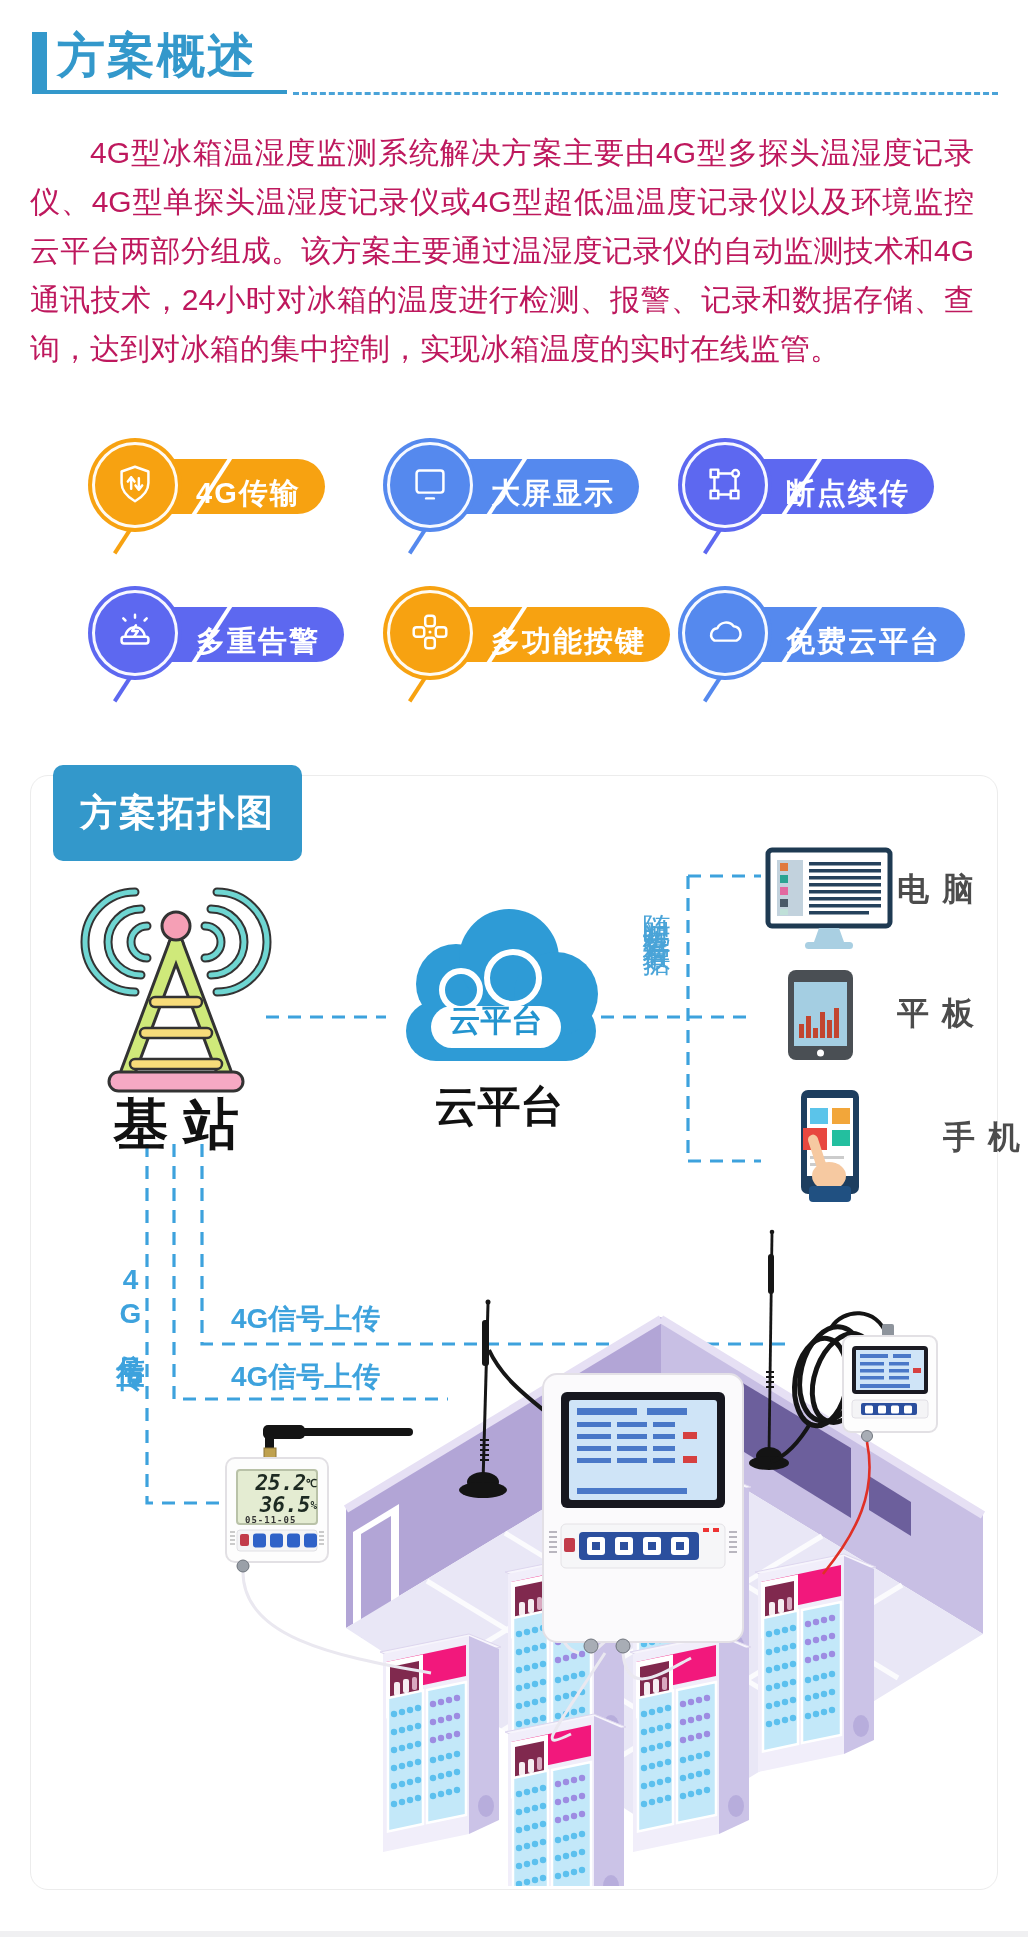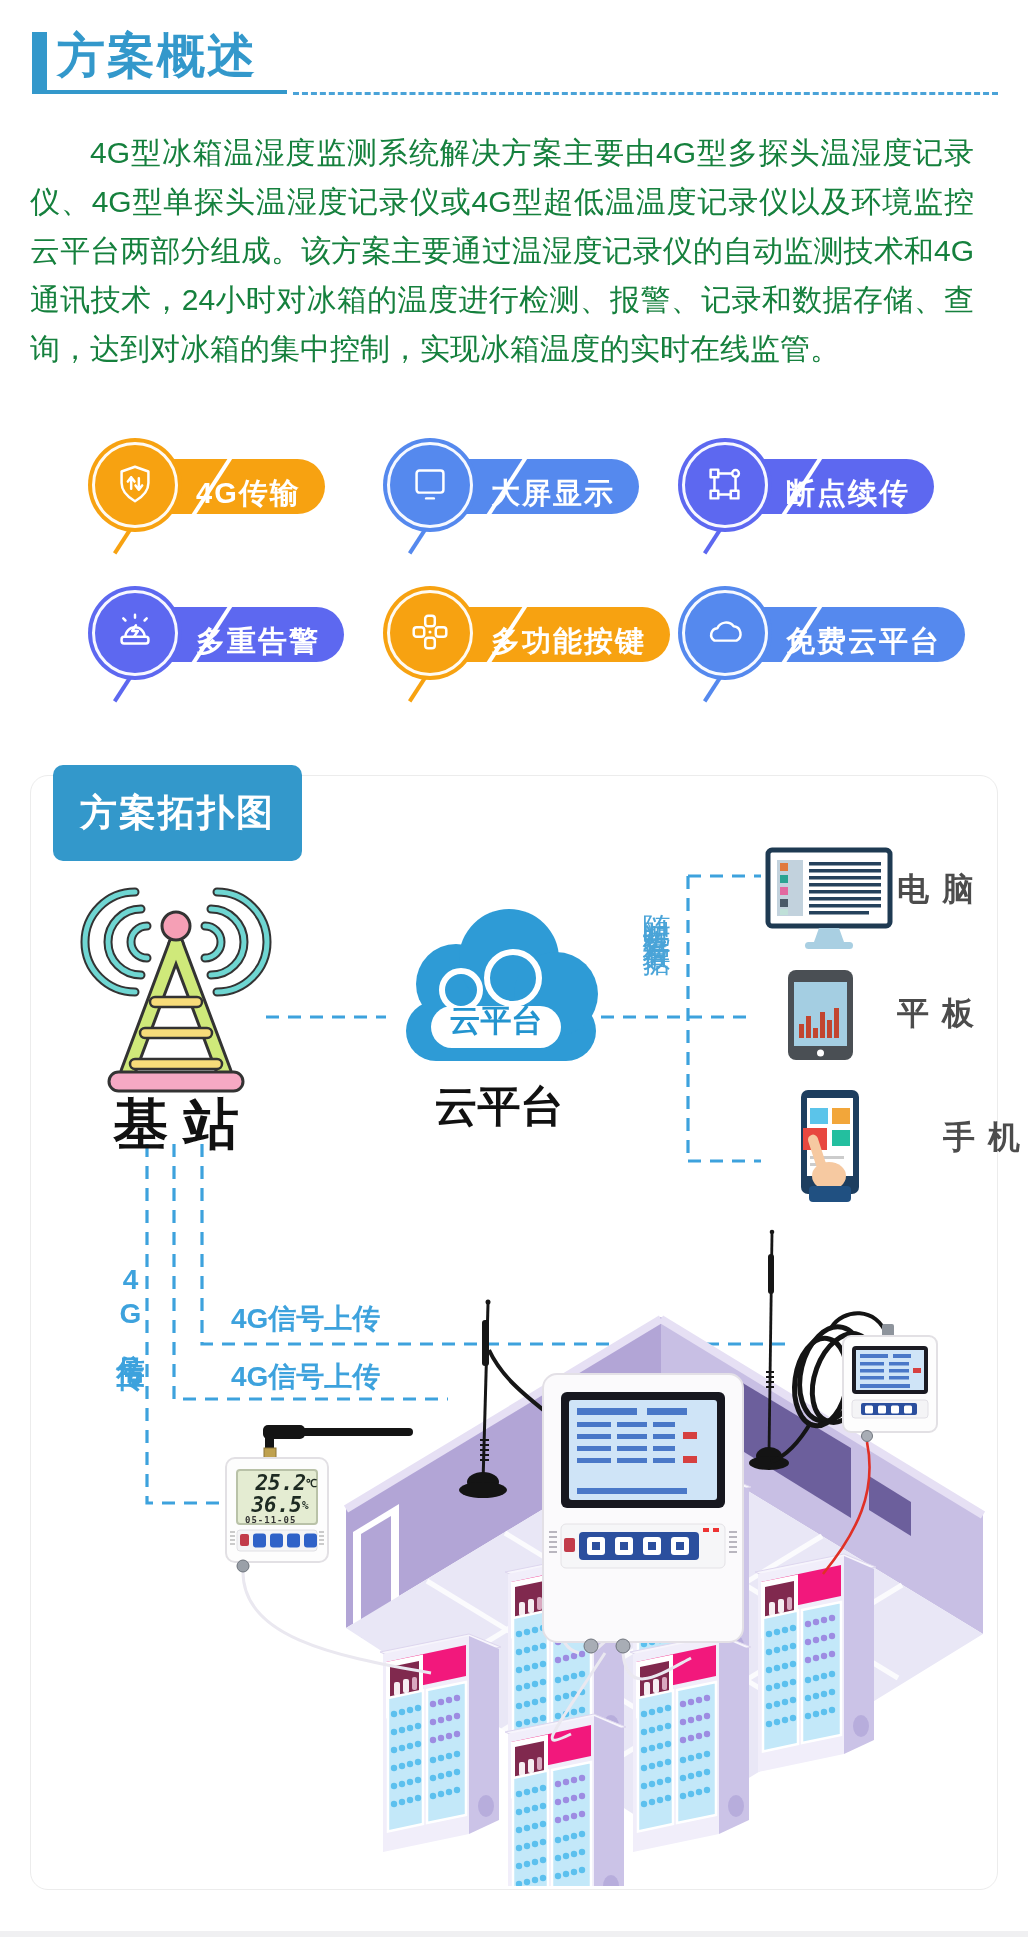--- a/index.html
+++ b/index.html
@@ -6,21 +6,21 @@
   .page{position:relative;width:1028px;height:1937px;background:#fff;overflow:hidden;
         font-family:"Liberation Sans",sans-serif;}
   
   .ov-header{position:absolute;left:30px;top:28px;width:968px;height:76px;}
   .accent-bar{position:absolute;left:2px;top:4px;width:15px;height:60px;background:#3398cb;}
   .page-title{position:absolute;left:27px;top:-4px;margin:0;font-size:48px;font-weight:bold;color:#3398cb;letter-spacing:2px;}
   .title-underline{position:absolute;left:2px;top:62px;width:255px;height:4px;background:#3398cb;}
   .title-dashes{position:absolute;left:263px;top:64px;width:705px;border-top:3px dashed #4aa3d8;}
   
   .intro{position:absolute;left:30px;top:128px;width:944px;margin:0;font-size:30px;line-height:49px;
-         color:#15803d;text-indent:2em;text-align:justify;}
+         color:#be185d;text-indent:2em;text-align:justify;}
   
   .features{position:absolute;left:88px;top:438px;width:880px;}
   .feat-row{display:flex;}
   .feat-row + .feat-row{margin-top:40px;}
   .badge{position:relative;width:295px;height:108px;flex:0 0 295px;}
   .b-pill{position:absolute;left:50px;top:21px;height:55px;border-radius:31px;display:flex;align-items:flex-end;
           padding:0 24px 0 58px;z-index:1;}
   .b-pill span{color:#fff;font-size:29px;font-weight:bold;letter-spacing:2px;white-space:nowrap;}
   .b-slash-c{position:absolute;left:47px;top:40px;width:4px;height:82px;transform:rotate(33deg);z-index:2;}
   .b-circle{position:absolute;left:0;top:0;width:94px;height:94px;border-radius:50%;z-index:3;}
@@ -45,21 +45,21 @@
          font-size:28px;letter-spacing:5px;color:#4aa4d8;}
   .dev-label{left:866px;width:125px;font-size:32px;color:#4c4c4c;letter-spacing:2px;white-space:nowrap;font-weight:bold;}
   .dev-label.d0{top:92px;}.dev-label.d1{top:216px;}.dev-label.d2{top:340px;text-align:right;}
   .upl{color:#3da2dd;font-size:28px;font-weight:bold;}
   .upl-v{left:84px;top:488px;width:34px;height:200px;writing-mode:vertical-rl;text-orientation:upright;letter-spacing:3px;}
   .upl-1{left:200px;top:524px;}
   .upl-2{left:200px;top:582px;}
   .lcd{position:absolute;z-index:2;font-family:"DejaVu Sans Mono",monospace;font-weight:bold;font-style:italic;
        color:#1d2a22;padding-left:6px;}
   .lcd-line1{left:206px;top:697px;width:74px;text-align:right;font-size:21px;line-height:21px;}
-  .lcd-line2{left:206px;top:719px;width:74px;text-align:center;font-size:21px;line-height:21px;}
+  .lcd-line2{left:206px;top:719px;width:74px;text-align:right;font-size:21px;line-height:21px;}
   .lcd .unit{font-size:11px;font-style:normal;vertical-align:top;}
   .lcd-date{left:208px;top:739px;width:72px;font-size:9px;font-style:normal;letter-spacing:1px;color:#333;}
   .bottom-strip{position:absolute;left:0;top:1931px;width:1028px;height:6px;background:#f0f0f2;}
 </style>
 </head>
 <body>
 
 <div class="page">
 
   <header class="ov-header">

